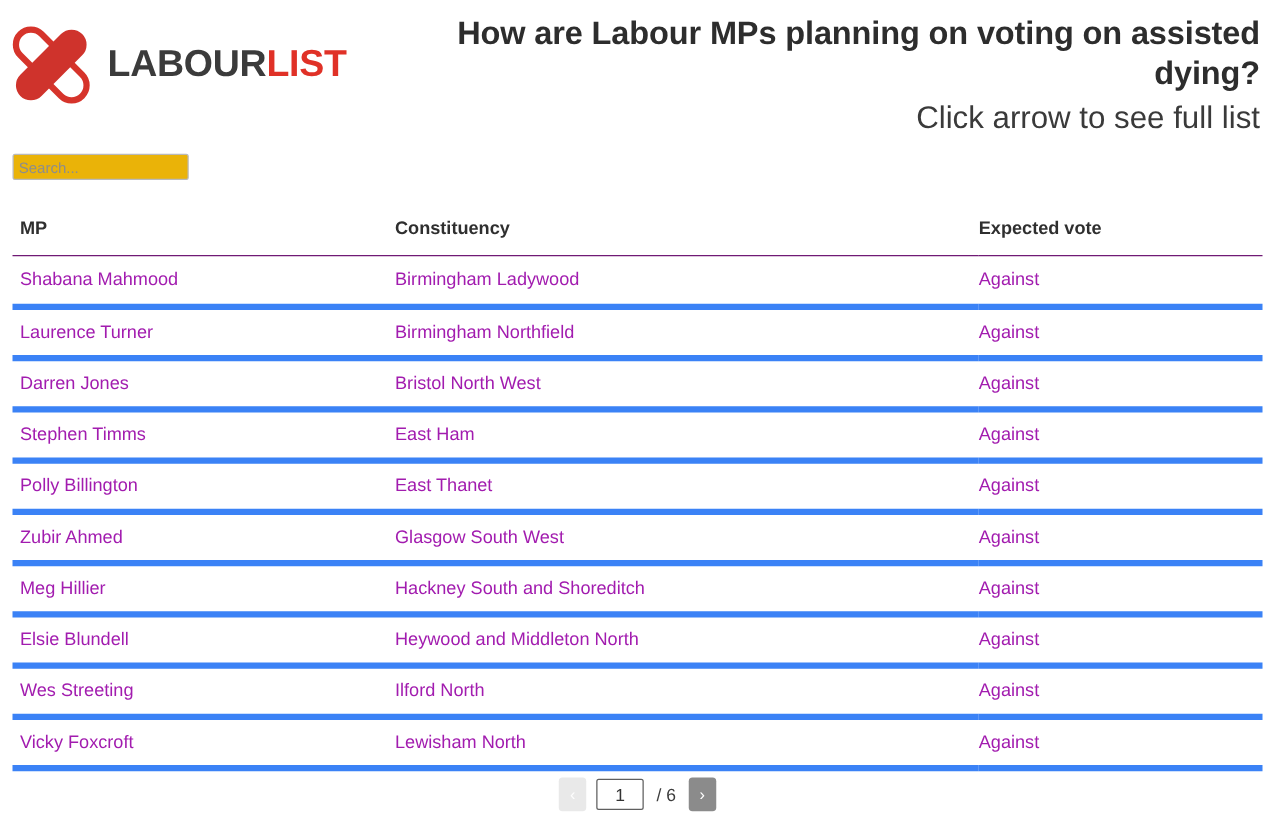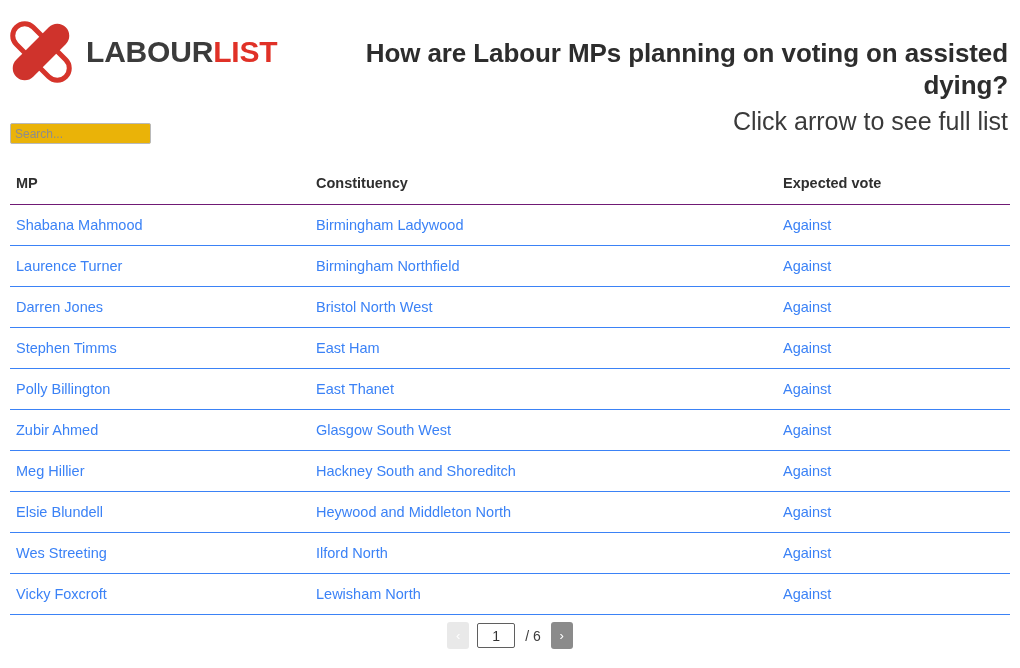--- a/index.html
+++ b/index.html
@@ -44,21 +44,20 @@
   }
   .logo-text .lt-labour { color: #3b3b3b; }
   .logo-text .lt-list { color: #e03127; }
 
   .title-block {
     position: absolute;
     right: 12px;
     top: 10px;
     width: 710px;
     text-align: right;
-    margin-top: 27px;
   }
   .page-title {
     font-size: 26px;
     font-weight: bold;
     color: #2d2d2d;
     line-height: 1.24;
     margin: 0;
     letter-spacing: -0.1px;
   }
   .page-subtitle {
@@ -111,23 +110,23 @@
   table.mp-table th {
     font-size: 14.5px;
     font-weight: bold;
     color: #2f2f2f;
     height: 41px;
     border-bottom: 1px solid #701a75;
   }
   table.mp-table td {
     font-size: 14.5px;
     font-weight: normal;
-    color: #3b82f6;
+    color: #a21caf;
     height: 41px;
-    border-bottom: 1px solid #3b82f6;
+    border-bottom: 5px solid #3b82f6;
   }
   .col-mp   { width: 306px; padding-left: 6px !important; }
   .col-cons { width: 467px; }
   .col-vote { width: 227px; }
   th.col-mp, td.col-mp { padding-left: 6px; }
 
   
   .pagination {
     position: absolute;
     left: 0;

